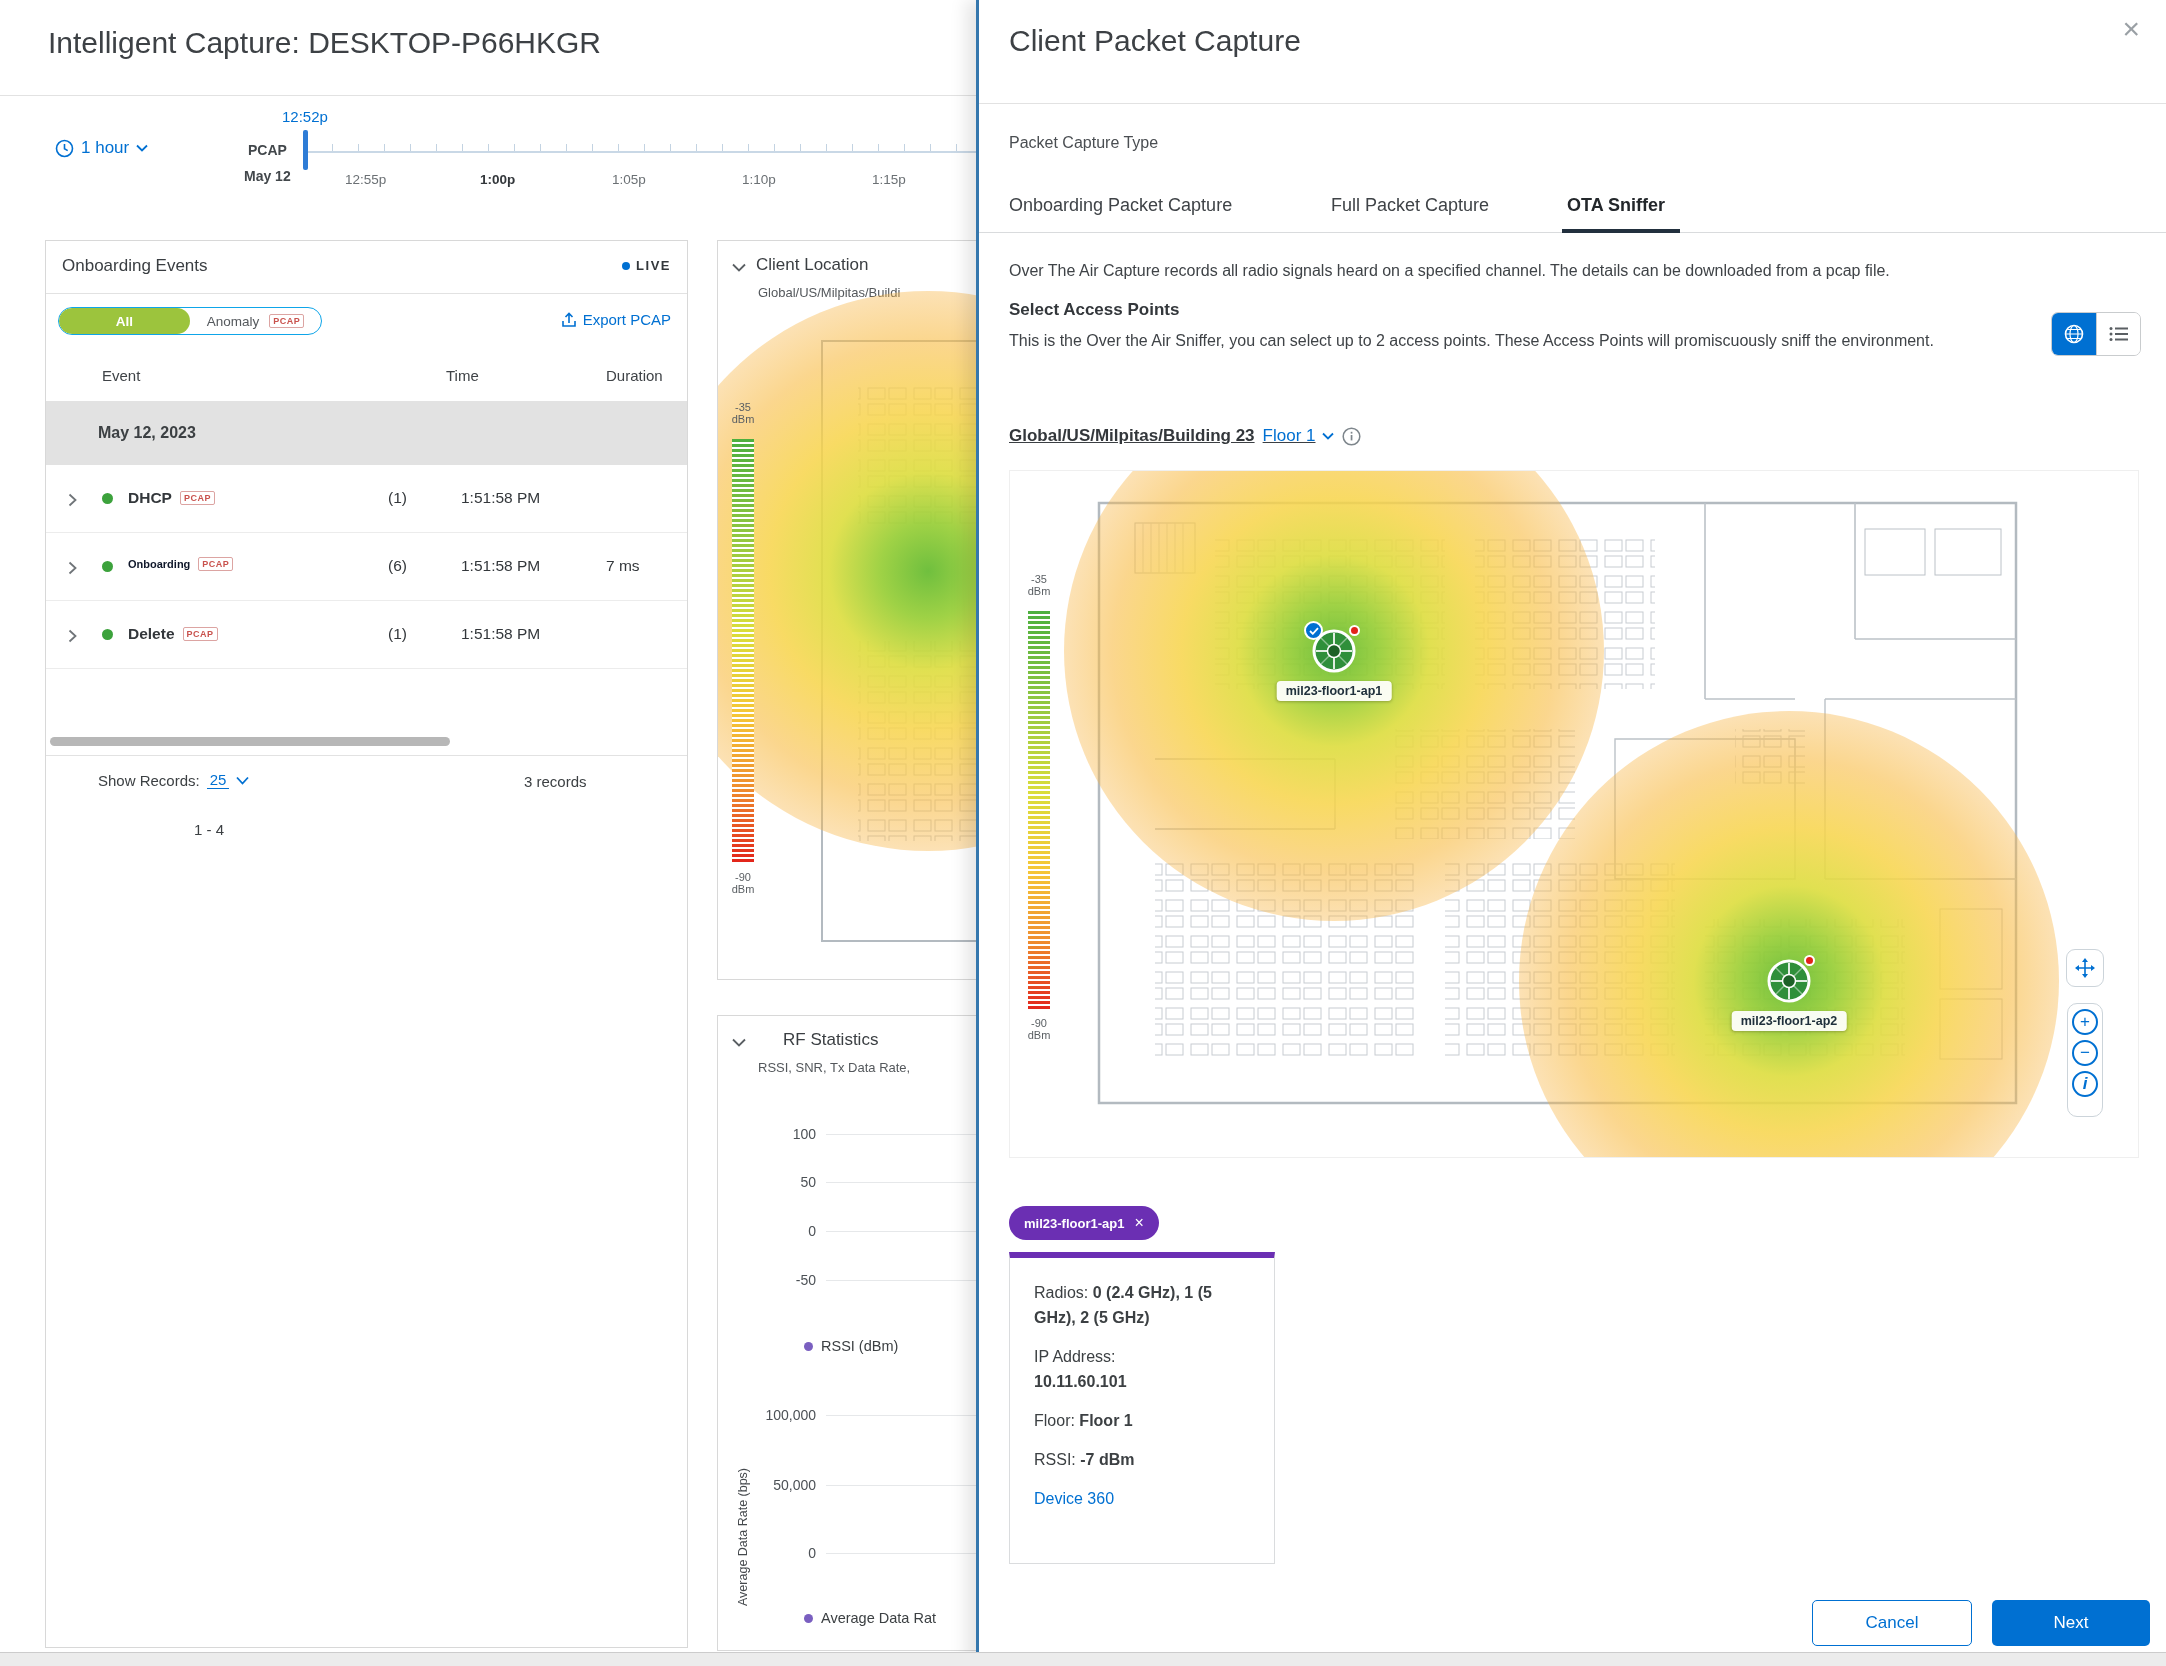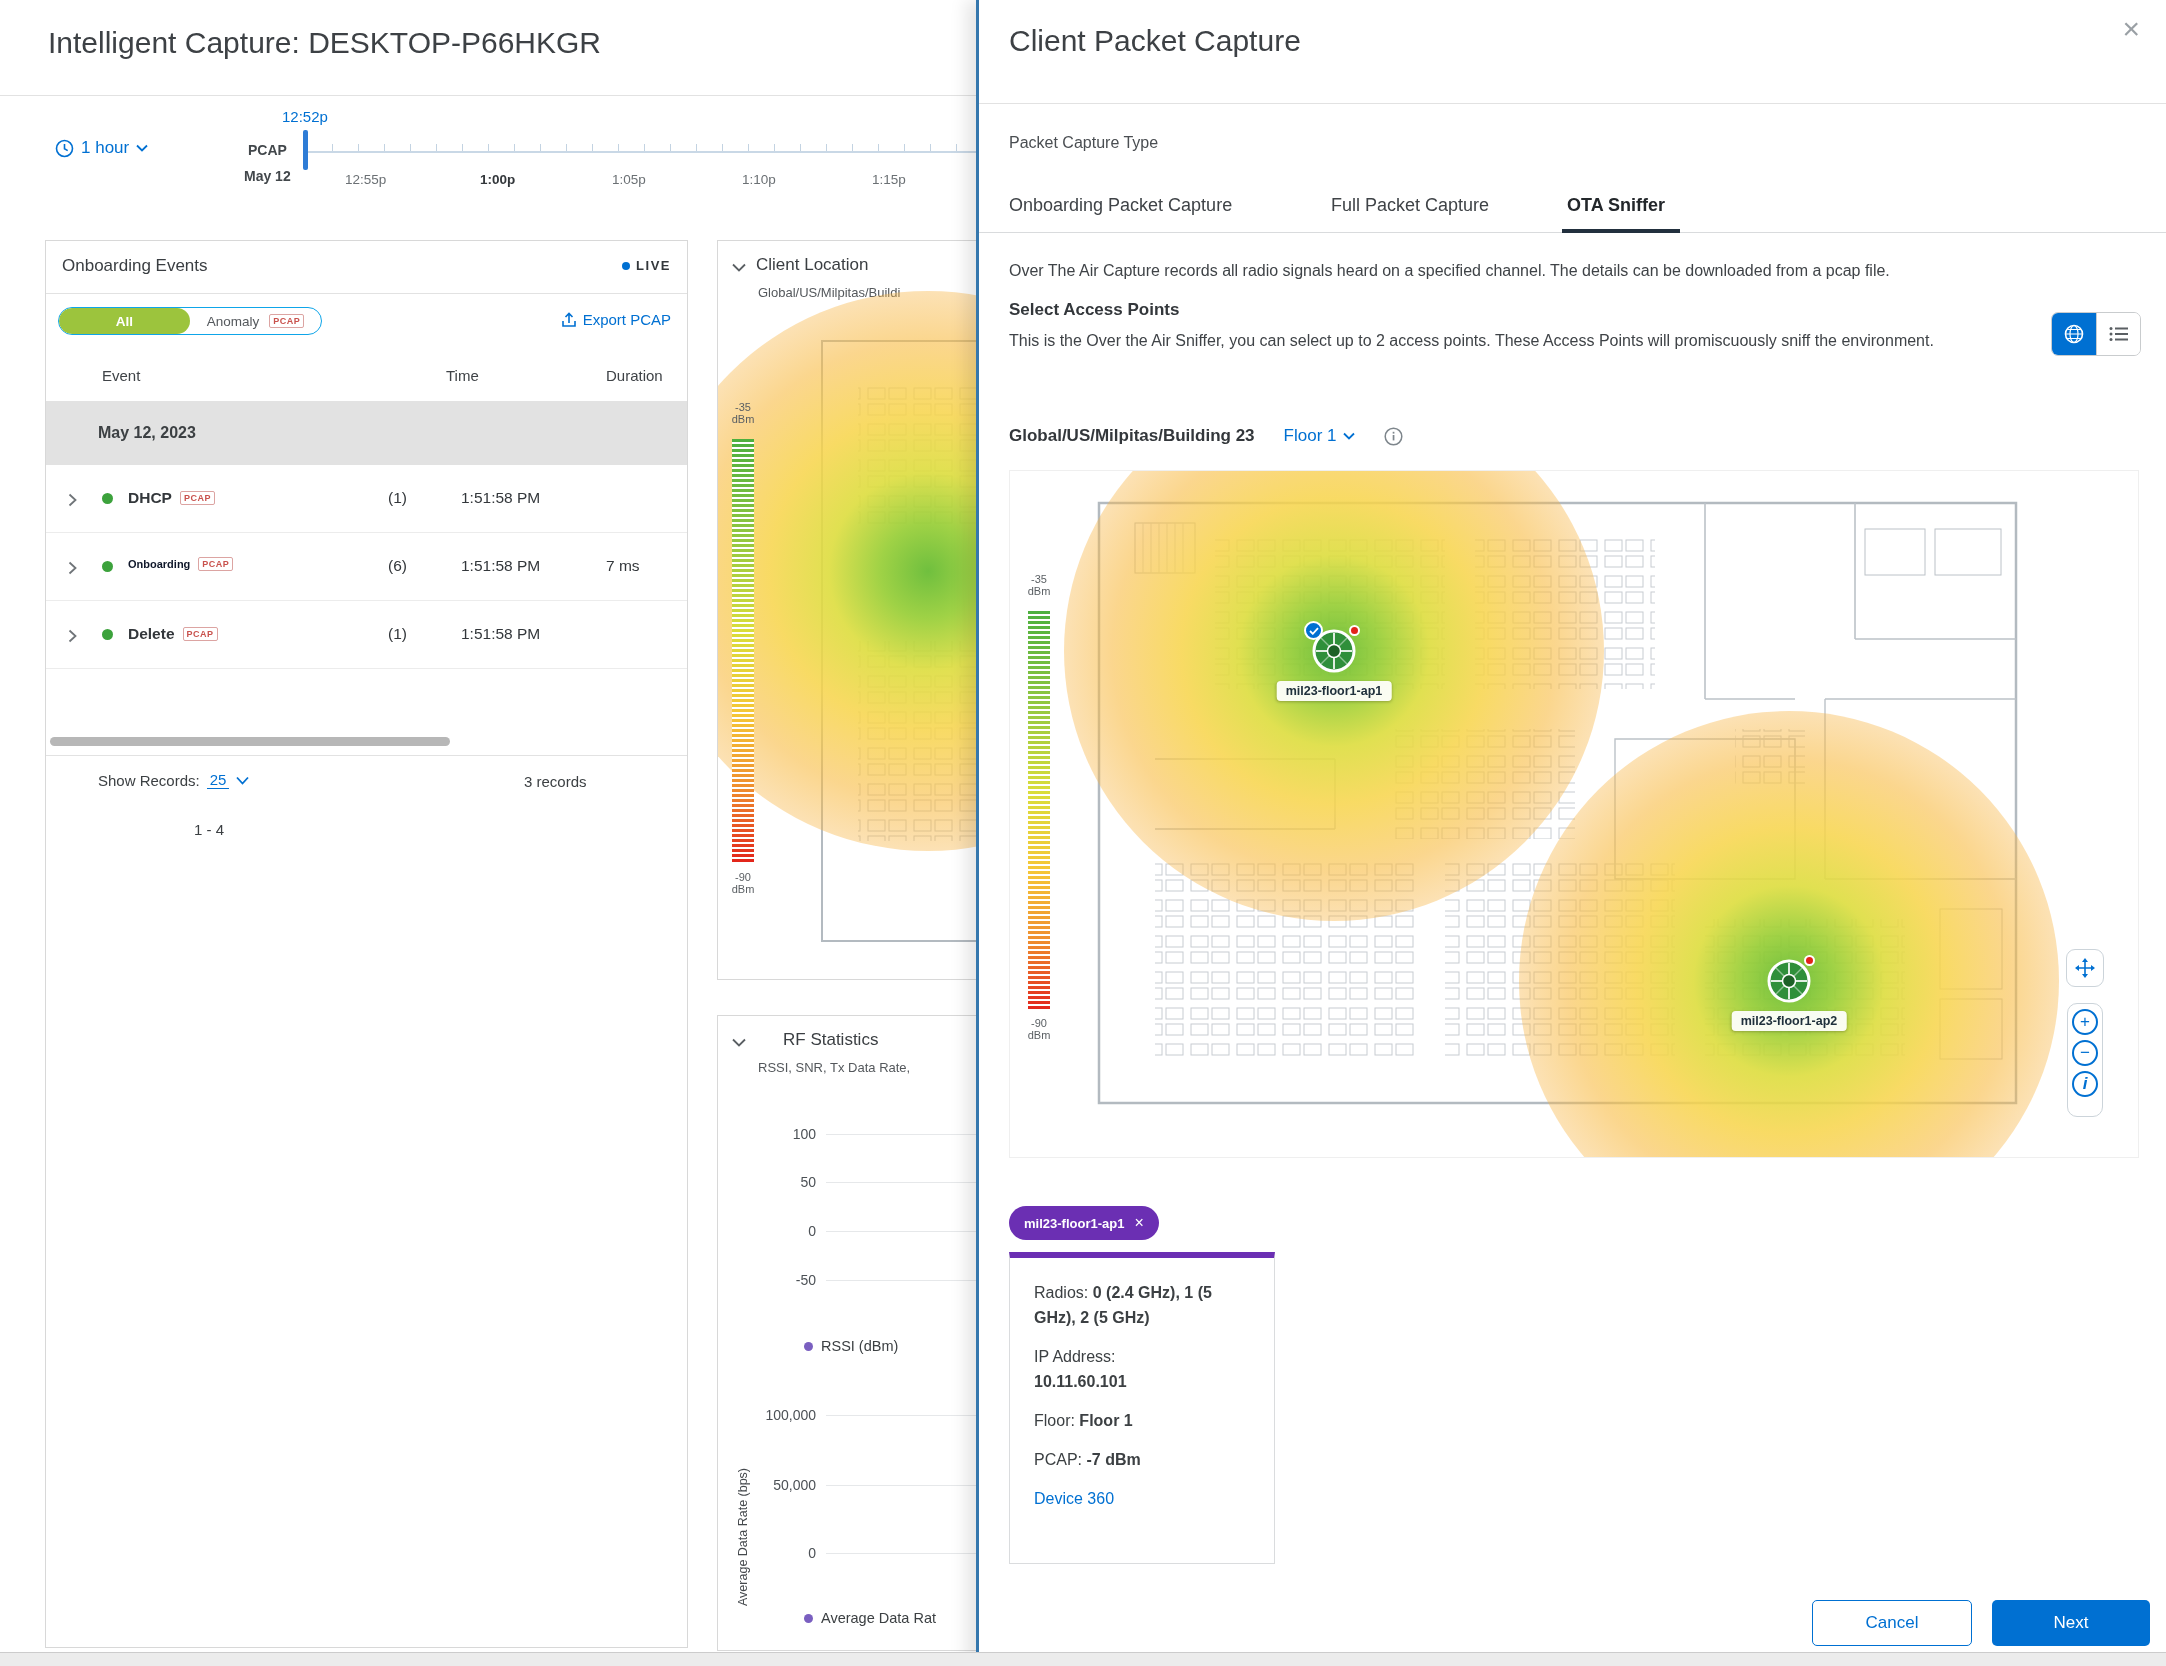--- a/index.html
+++ b/index.html
@@ -263,21 +263,21 @@
           <circle cx="2" cy="2.5" r="1.5" fill="#5a5f63"></circle>
             <rect x="6" y="1.5" width="13" height="2" fill="#5a5f63"></rect>
           <circle cx="2" cy="8" r="1.5" fill="#5a5f63"></circle>
             <rect x="6" y="7" width="13" height="2" fill="#5a5f63"></rect>
           <circle cx="2" cy="13.5" r="1.5" fill="#5a5f63"></circle>
             <rect x="6" y="12.5" width="13" height="2" fill="#5a5f63"></rect>
         </svg>
       </div>
     </div>
 
-    <div class="abs" style="left:30px;top:426px;display:flex;align-items:center;gap:29px;">
+    <div class="abs" style="left:30px;top:426px;display:flex;align-items:center;gap:8px;text-decoration:underline;">
       <span class="bold" style="font-size:17px;color:#33373b;">Global/US/Milpitas/Building 23</span>
       <span style="display:flex;align-items:center;gap:6px;color:#0070d2;font-size:17px;cursor:pointer;">
         <span>Floor 1</span>
         <svg width="12" height="8" viewBox="0 0 12 8">
           <path d="M1 1.5 L6 6.5 L11 1.5" fill="none" stroke="#0070d2" stroke-width="1.8"></path>
         </svg>
       </span>
       <svg width="19" height="19" viewBox="0 0 19 19" style="cursor:pointer;">
         <circle cx="9.5" cy="9.5" r="8.3" fill="none" stroke="#7e868c" stroke-width="1.5"></circle>
         <rect x="8.7" y="8" width="1.7" height="5.4" fill="#7e868c"></rect>
@@ -381,21 +381,21 @@
       </p>
       <p style="margin-bottom:14px;">
         <span style="display:block;">IP Address:</span>
         <b>10.11.60.101</b>
       </p>
       <p style="margin-bottom:14px;">
         <span>Floor:</span>
         <b>Floor 1</b>
       </p>
       <p style="margin-bottom:14px;">
-        <span>PCAP:</span>
+        <span>RSSI:</span>
         <b>-7 dBm</b>
       </p>
       <a style="color:#0070d2;text-decoration:none;cursor:pointer;">Device 360</a>
     </div>
 
     <div class="abs" style="left:833px;top:1600px;width:160px;height:46px;border:1px solid #0070d2;border-radius:5px;color:#0070d2;
                 font-size:17px;display:flex;align-items:center;justify-content:center;cursor:pointer;background:#fff;">Cancel</div>
     <div class="abs" style="left:1013px;top:1600px;width:158px;height:46px;background:#0070d2;border-radius:5px;color:#fff;
                 font-size:17px;display:flex;align-items:center;justify-content:center;cursor:pointer;">Next</div>
   </aside>

